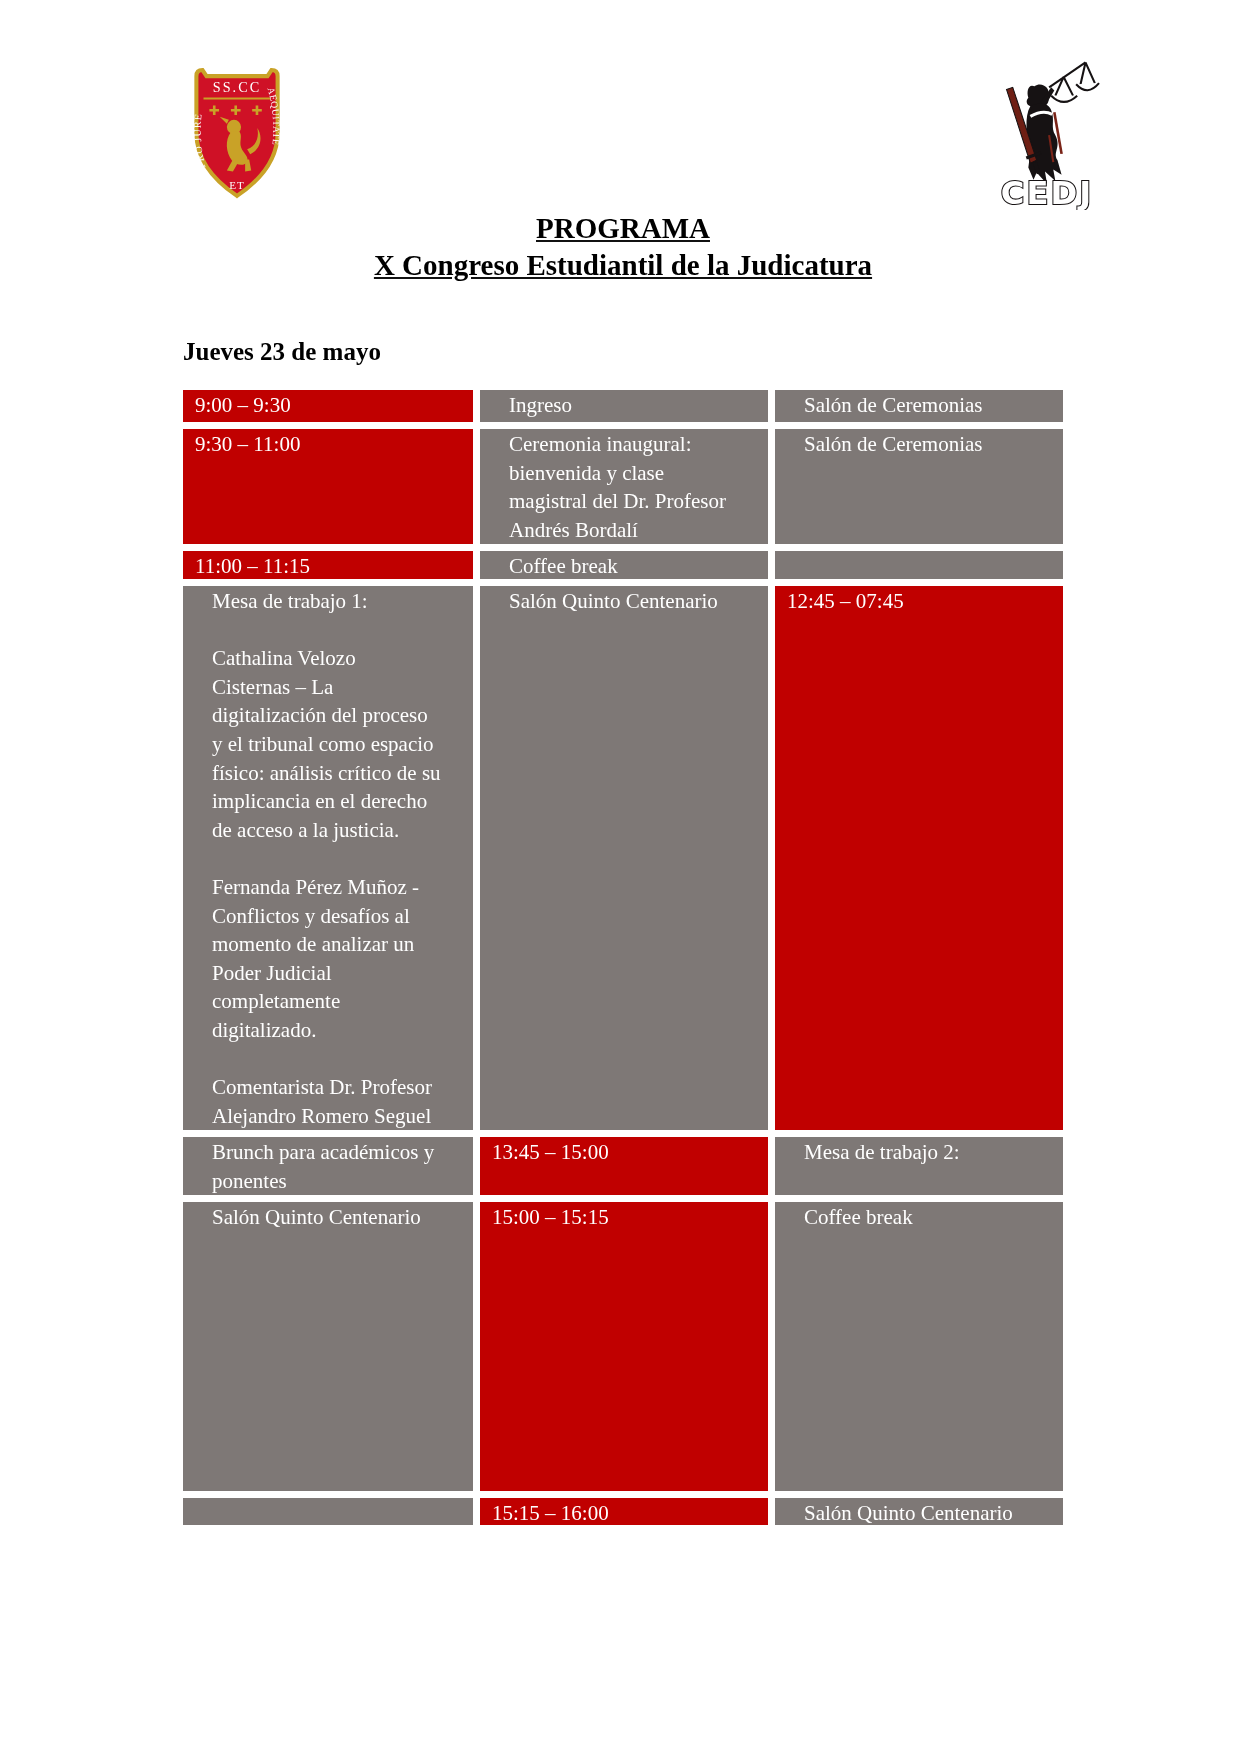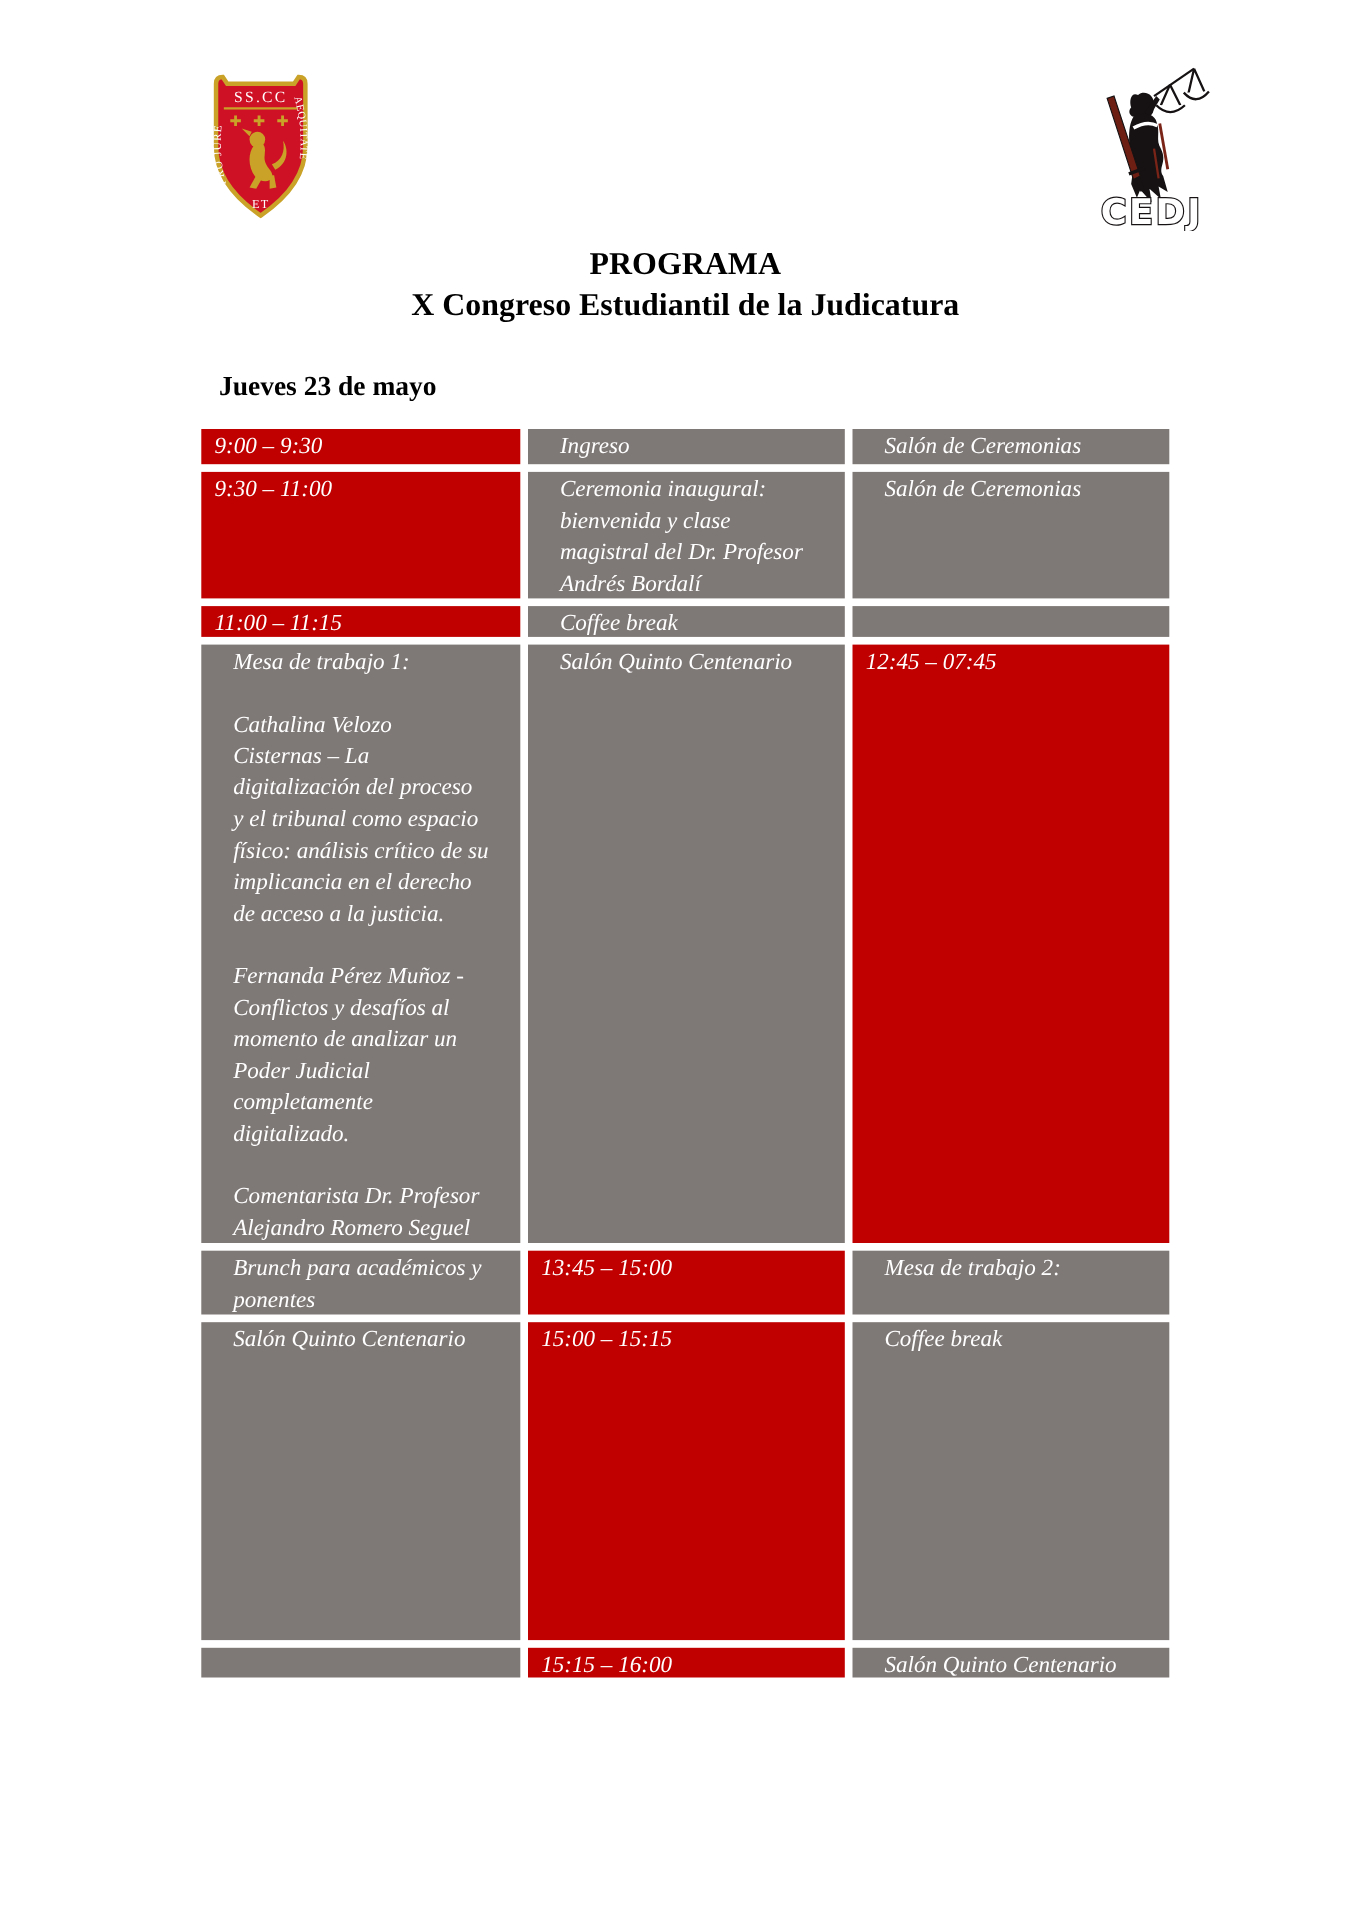--- a/index.html
+++ b/index.html
@@ -11,37 +11,38 @@
     font-family:"Liberation Serif", serif;
     color:#111;
     overflow:hidden;
     margin:0 auto;
   }
   .logo{position:absolute;}
   .logo-left{left:186px;top:66px;width:102px;height:134px;}
   .logo-right{left:988px;top:52px;width:116px;height:158px;}
 
   .title-block{
-    position:absolute;left:183px;top:222px;width:880px;
+    position:absolute;left:183px;top:210px;width:880px;
     text-align:center;
+    text-decoration:underline;
   }
   .title-block .t1, .title-block .t2{
     font-weight:bold;font-size:29px;line-height:37px;color:#000;
   }
 
   .day-heading{
     position:absolute;left:183px;top:338px;
-    font-weight:bold;font-size:25px;color:#000;margin-left:16px;
+    font-weight:bold;font-size:25px;color:#000;
   }
 
   .schedule{
     position:absolute;left:183px;top:390px;width:880px;
     display:grid;
     grid-template-columns:290px 288px 288px;
-    column-gap:7px;row-gap:7px;font-style:italic;
+    column-gap:7px;row-gap:7px;
   }
   .cell{
     box-sizing:border-box;
     color:#ffffff;
     font-size:21px;
     line-height:28.6px;
     padding:1px 6px 0 10px;
     white-space:pre-line;
     overflow:hidden;
   }

